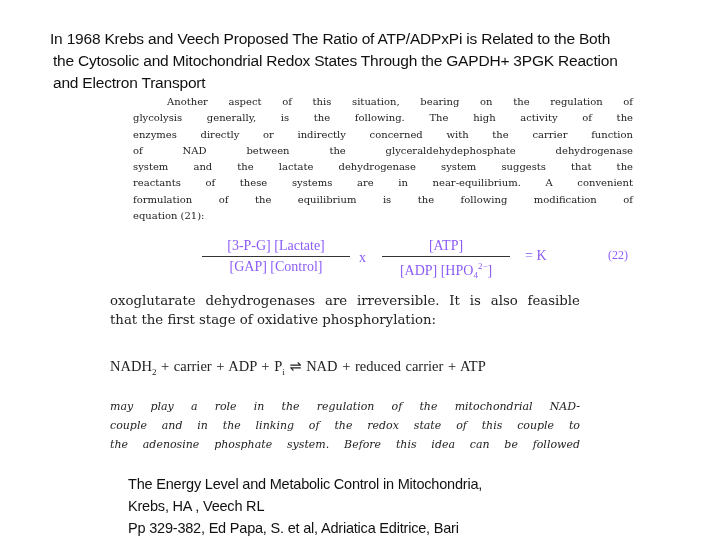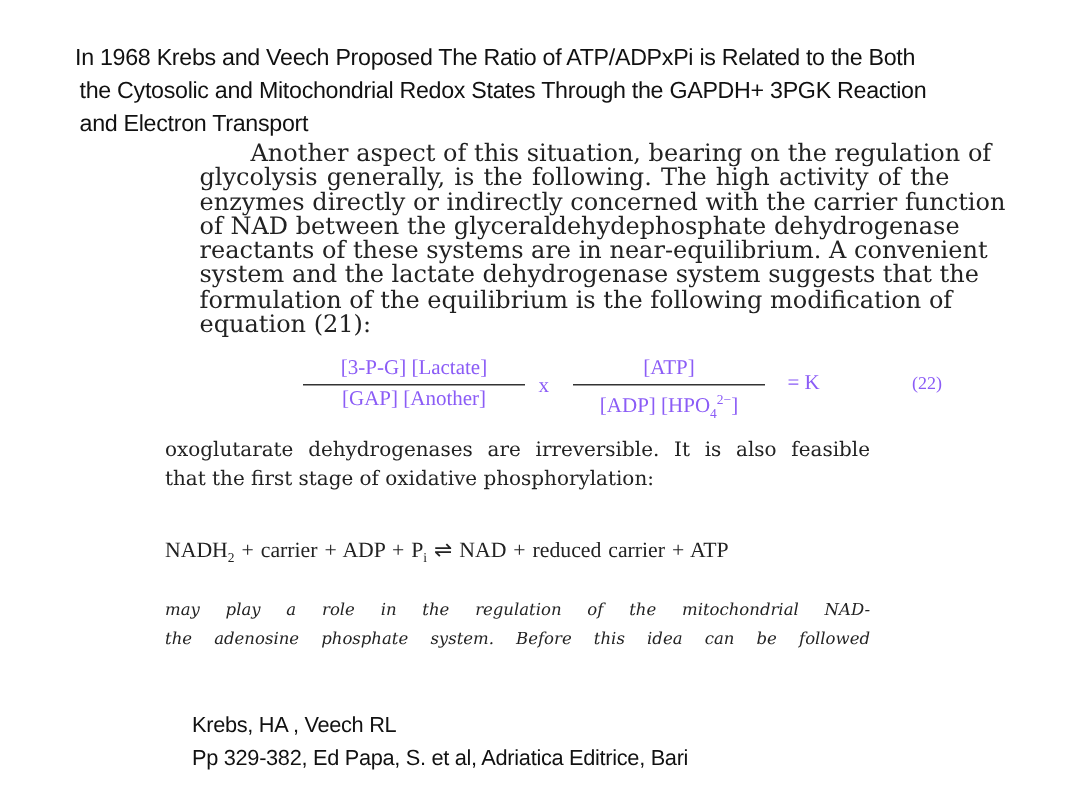--- a/index.html
+++ b/index.html
@@ -18,21 +18,21 @@
     .title .l2 { padding-left: 3px; }
     .title .l3 { padding-left: 3px; }
 
     .scan {
       position: absolute;
       font-family: "DejaVu Serif", "Liberation Serif", serif;
       color: #222;
     }
     .scan1 {
       left: 133px; top: 94px; width: 500px;
-      font-size: 16px; line-height: 16.3px;
+      font-size: 10px; line-height: 16.3px;
       text-align: justify; text-align-last: justify;
     }
     .scan1 .line { display: block; white-space: nowrap; }
     .scan1 .indent { padding-left: 34px; }
     .scan1 .last { text-align-last: left; }
 
     .equation {
       position: absolute; left: 200px; top: 237px; width: 440px; height: 42px;
       font-family: "Liberation Serif", serif; font-size: 14px; color: #8b5cf6;
     }
@@ -80,50 +80,52 @@
   <span class="line">In 1968 Krebs and Veech Proposed The Ratio of ATP/ADPxPi is Related to the Both</span>
   <span class="line l2">the Cytosolic and Mitochondrial Redox States  Through the GAPDH+ 3PGK Reaction</span>
   <span class="line l3">and  Electron Transport</span>
 </div>
 
 <div class="scan scan1">
   <span class="line indent">Another aspect of this situation, bearing on the regulation of</span>
   <span class="line">glycolysis generally, is the following. The high activity of the</span>
   <span class="line">enzymes directly or indirectly concerned with the carrier function</span>
   <span class="line">of NAD between the glyceraldehydephosphate dehydrogenase</span>
+  <span class="line">system and the lactate dehydrogenase system suggests that the</span>
   <span class="line">reactants of these systems are in near-equilibrium. A convenient</span>
-  <span class="line">system and the lactate dehydrogenase system suggests that the</span>
   <span class="line">formulation of the equilibrium is the following modification of</span>
   <span class="line last">equation (21):</span>
 </div>
 
 <div class="equation">
   <div class="frac frac1">
     <span class="num">[3-P-G] [Lactate]</span>
     <span class="bar"></span>
-    <span class="den">[GAP] [Another]</span>
+    <span class="den">[GAP] [Control]</span>
   </div>
   <span class="times">x</span>
   <div class="frac frac2">
     <span class="num">[ATP]</span>
     <span class="bar"></span>
     <span class="den"><span>[ADP] [HPO</span><sub>4</sub><sup>2−</sup><span>]</span></span>
   </div>
   <span class="eqk">= K</span>
   <span class="eqnum">(22)</span>
 </div>
 
 <div class="scan scan2">
   <span class="line">oxoglutarate dehydrogenases are irreversible. It is also feasible</span>
   <span class="line last">that the first stage of oxidative phosphorylation:</span>
 </div>
 
 <div class="reaction"><span>NADH</span><sub>2</sub><span> + carrier + ADP + P</span><sub>i</sub><span> ⇌ NAD + reduced carrier + ATP</span></div>
 
 <div class="scan scan3">
   <span class="line">may play a role in the regulation of the mitochondrial NAD-</span>
+  <span class="line">couple and in the linking of the redox state of this couple to</span>
   <span class="line">the adenosine phosphate system. Before this idea can be followed</span>
 </div>
 
 <div class="citation">
+  <span class="line">The Energy Level and Metabolic Control in Mitochondria,</span>
   <span class="line">Krebs, HA , Veech RL</span>
   <span class="line">Pp 329-382, Ed Papa, S. et al, Adriatica Editrice, Bari</span>
 </div>
 
 </body></html>

